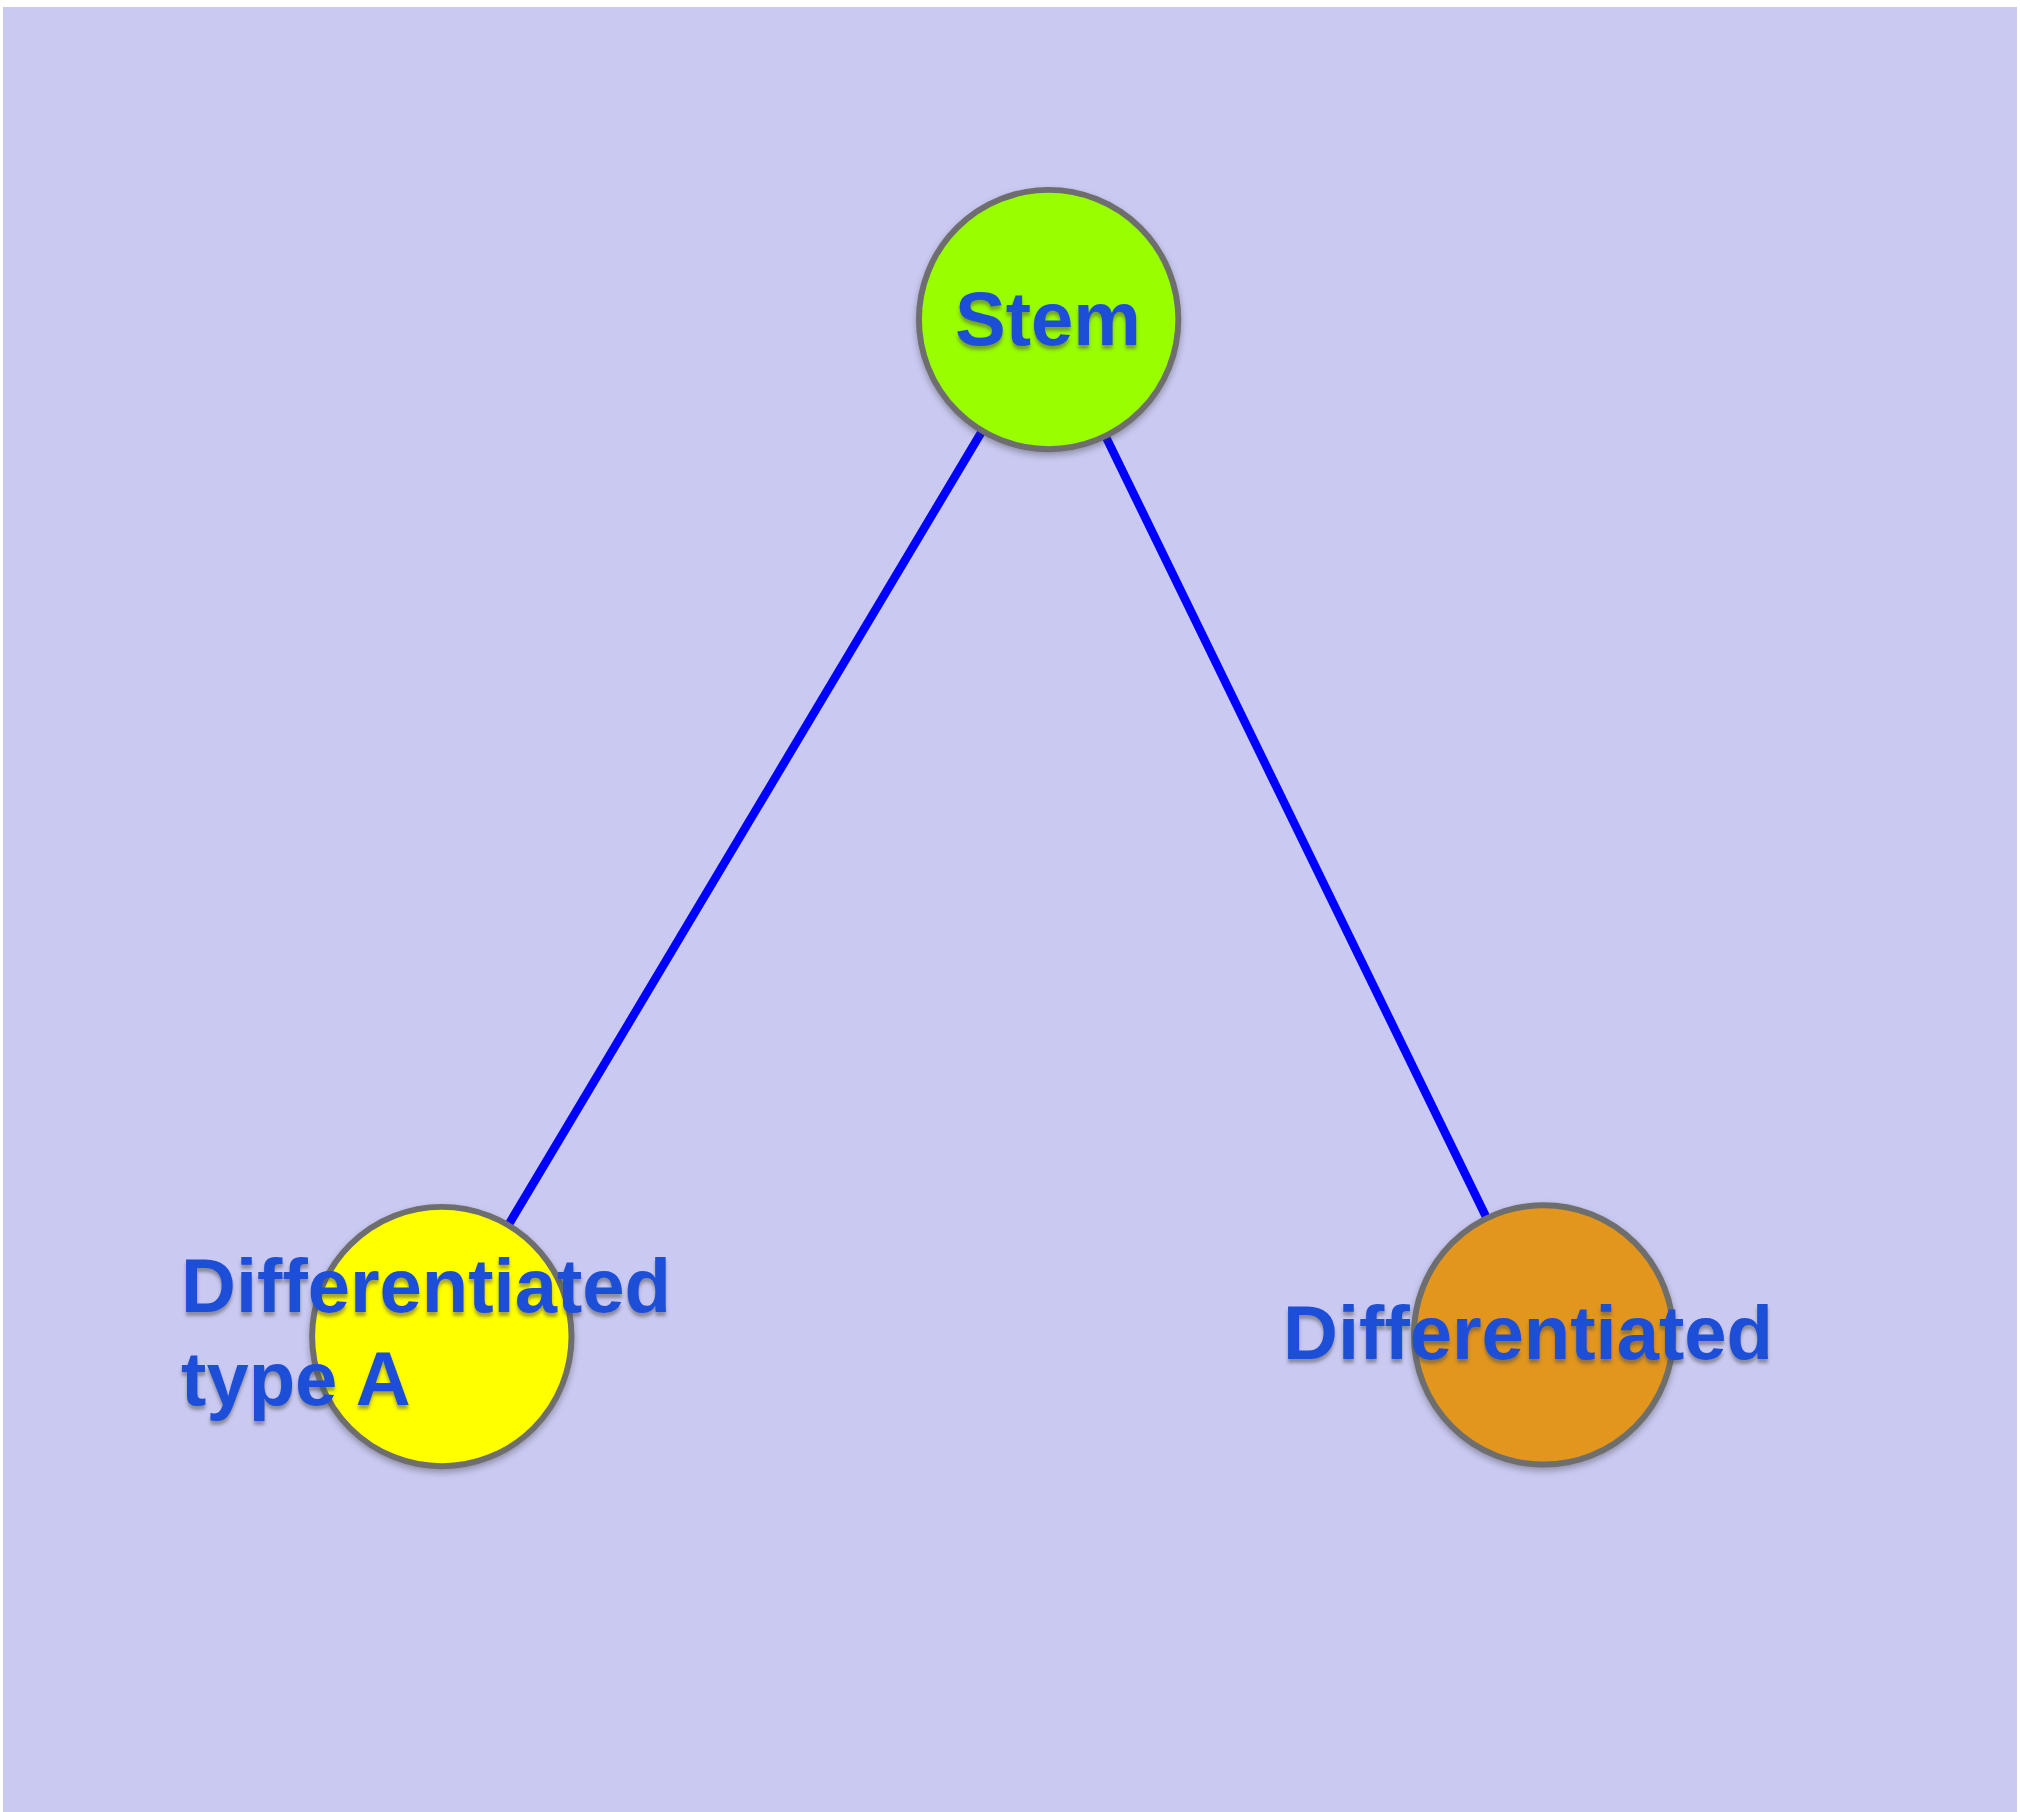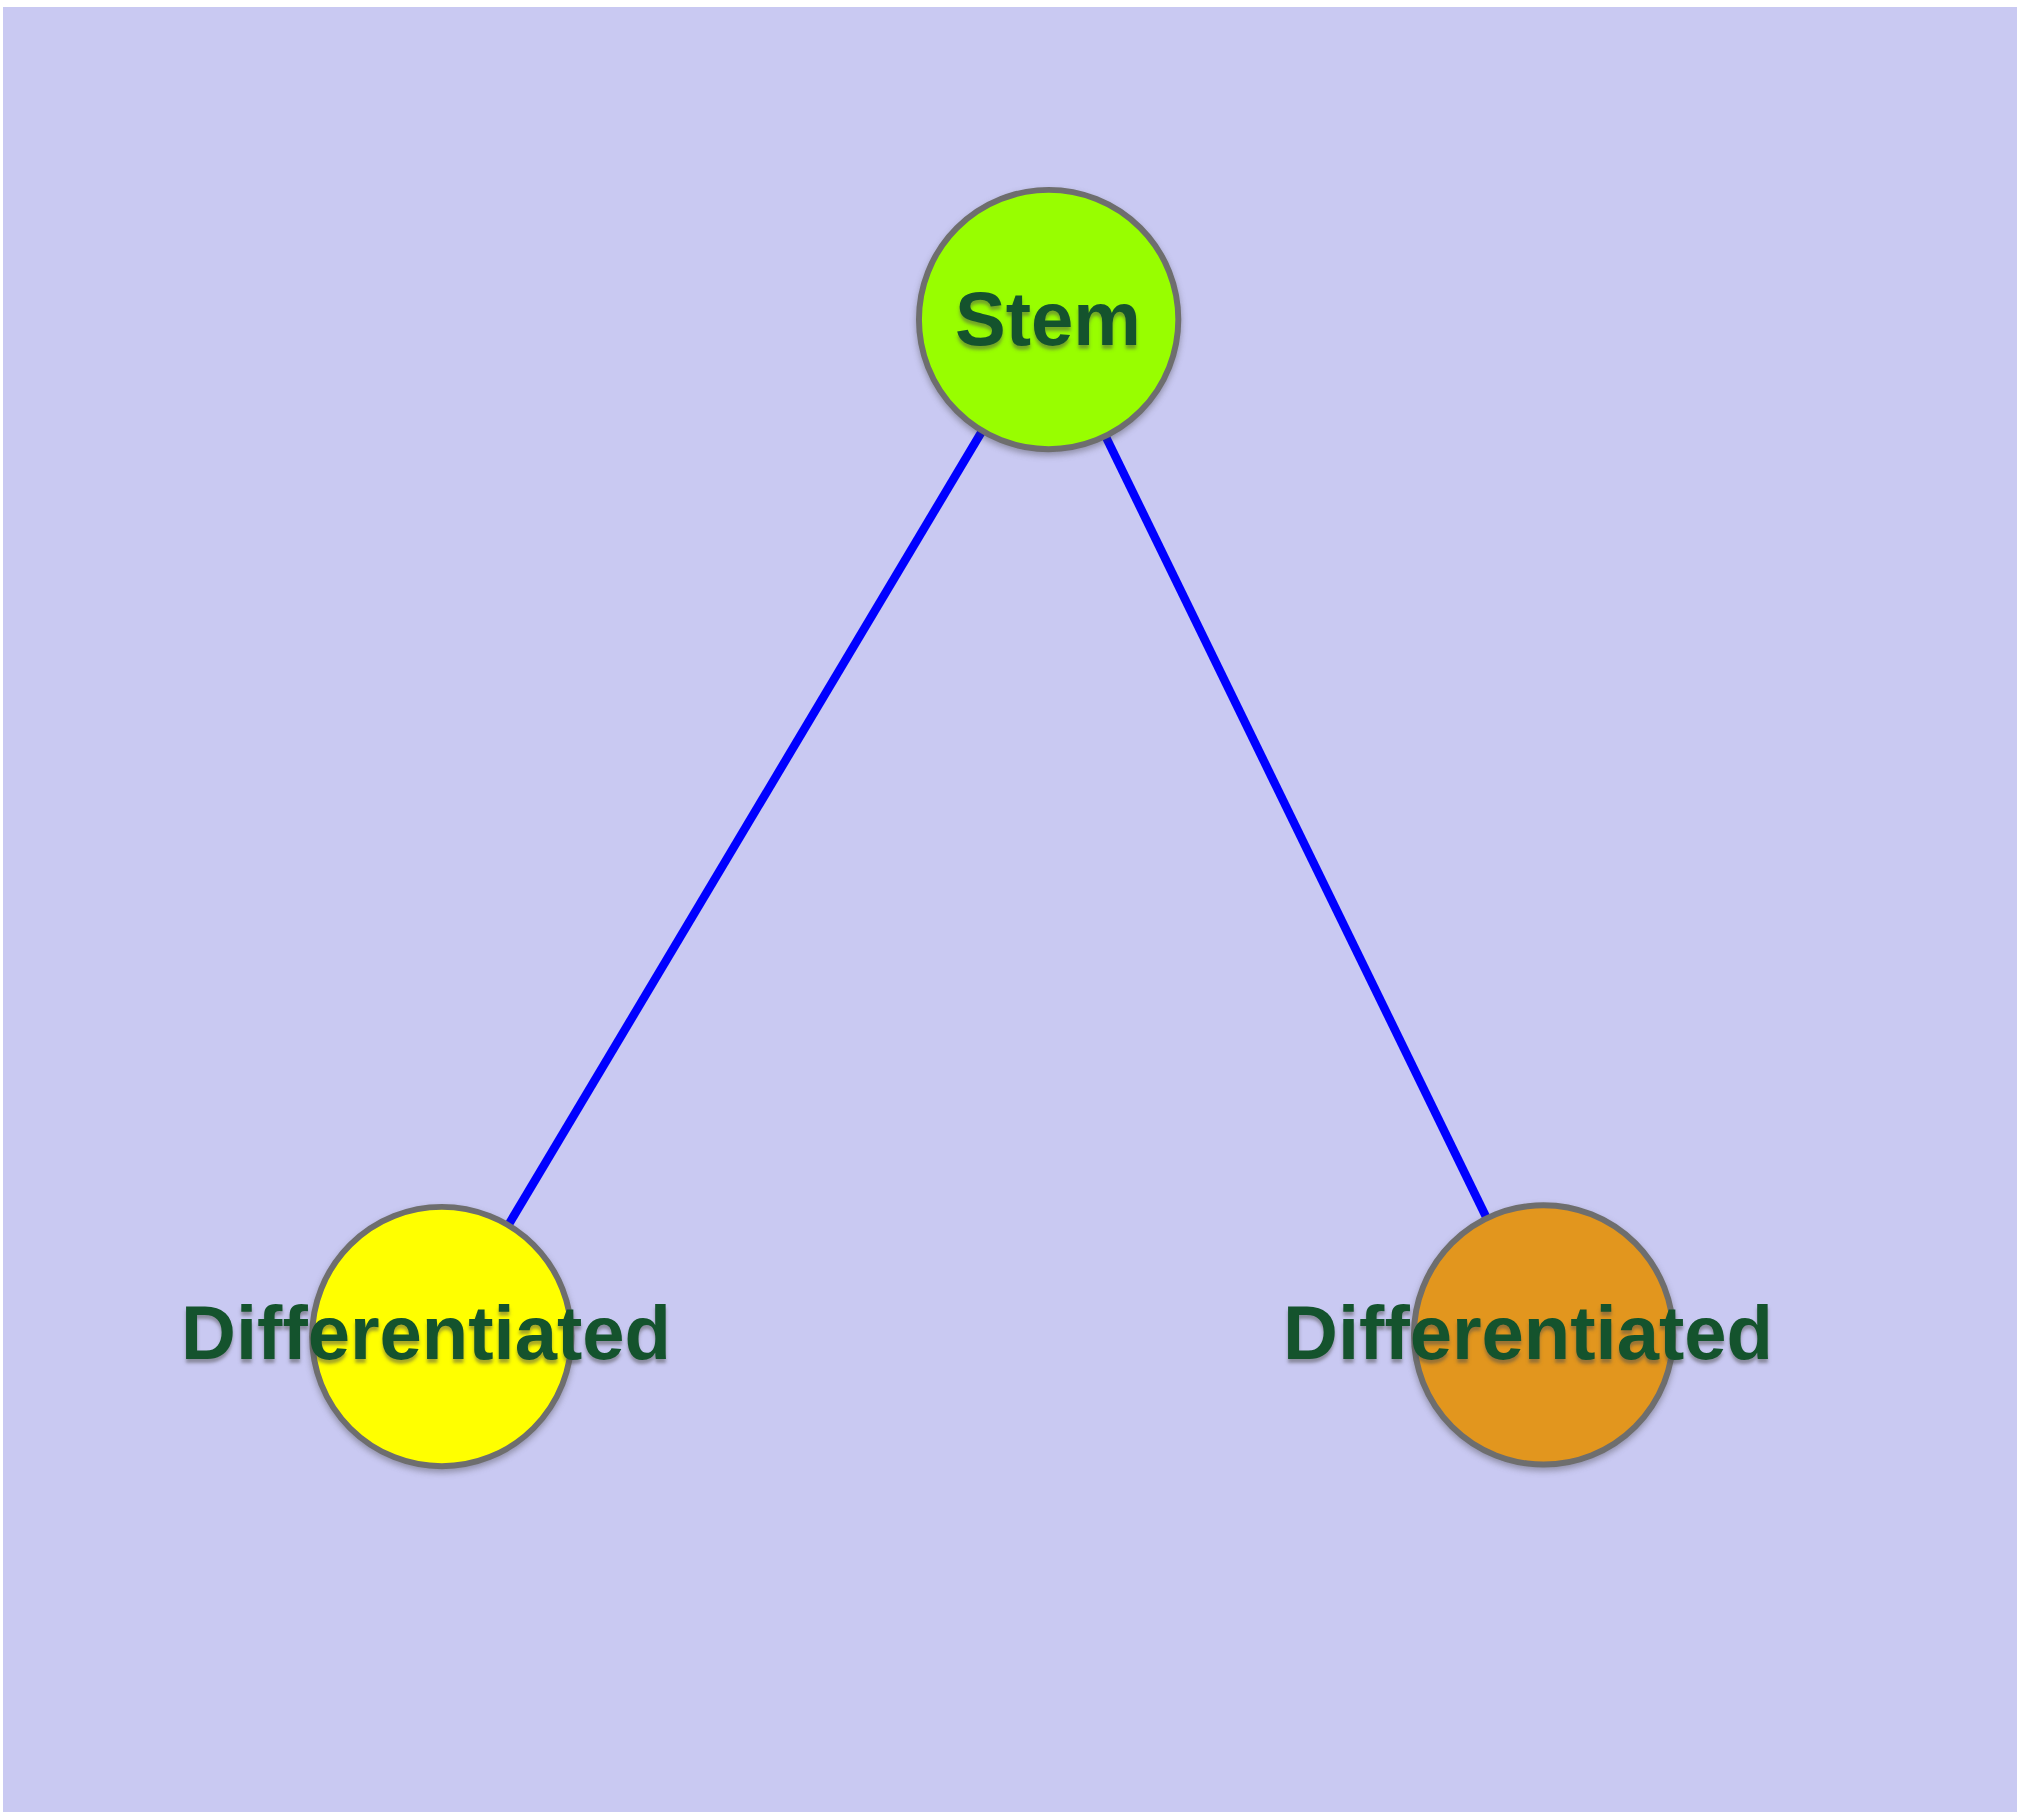--- a/index.html
+++ b/index.html
@@ -37,21 +37,21 @@
   .node-circle {
     stroke-width: 7;
     filter: drop-shadow(0px 4px 4px rgba(60, 60, 60, 0.40));
   }
   .node-label {
     position: absolute;
     transform: translate(-50%, -50%);
     font-weight: bold;
     font-size: 76px;
     line-height: 93px;
-    color: #14532d;
+    color: #1d4ed8;
     text-align: left;
     white-space: nowrap;
     text-shadow: 0px 4.2px 3.4px rgba(77, 77, 77, 0.50);
   }
   .label-stem   { left: 1048px; top: 318px;  }
   .label-type-a { left: 426px;  top: 1332px; }
   .label-type-b { left: 1528px; top: 1332px; }
 </style>
 </head>
 <body>
@@ -70,19 +70,20 @@
       <circle class="node-circle" cx="1821" cy="1575" r="153" fill="#E2961E"></circle>
     </g>
   </svg>
 
   <div class="node-label label-stem">
     <div>Stem</div>
   </div>
 
   <div class="node-label label-type-a">
     <div>Differentiated</div>
+    <div>type A</div>
   </div>
 
   <div class="node-label label-type-b">
     <div>Differentiated</div>
   </div>
 </div>
 
 
 </body></html>

